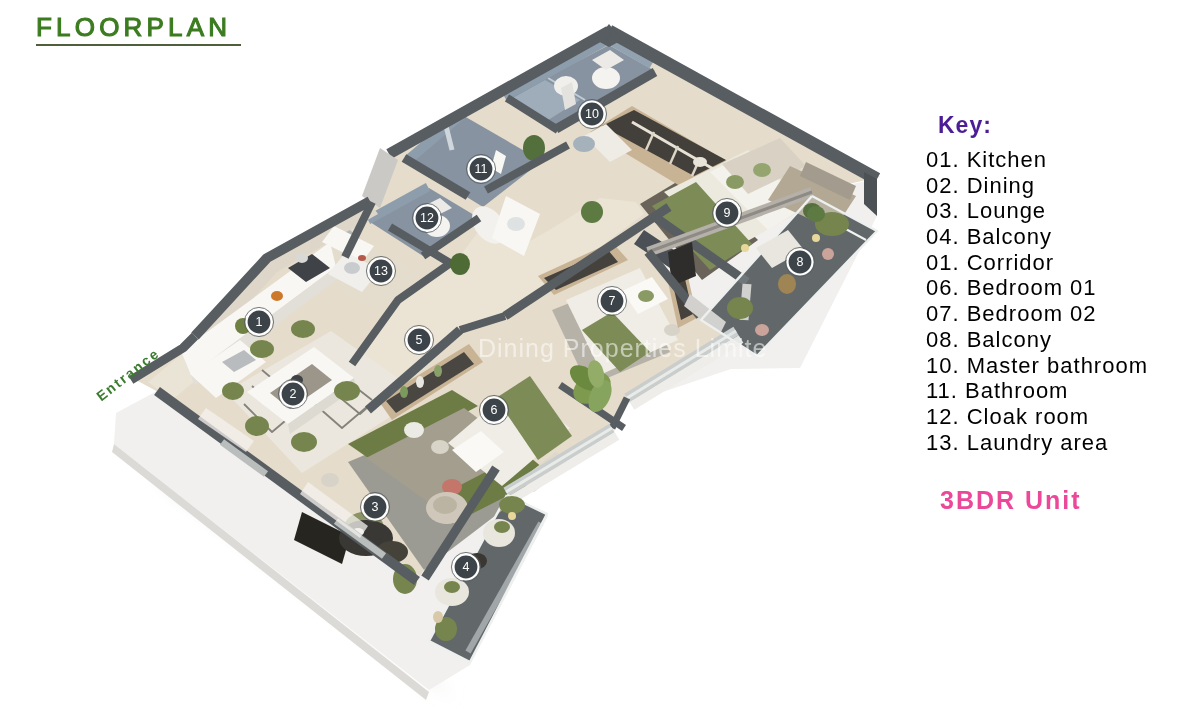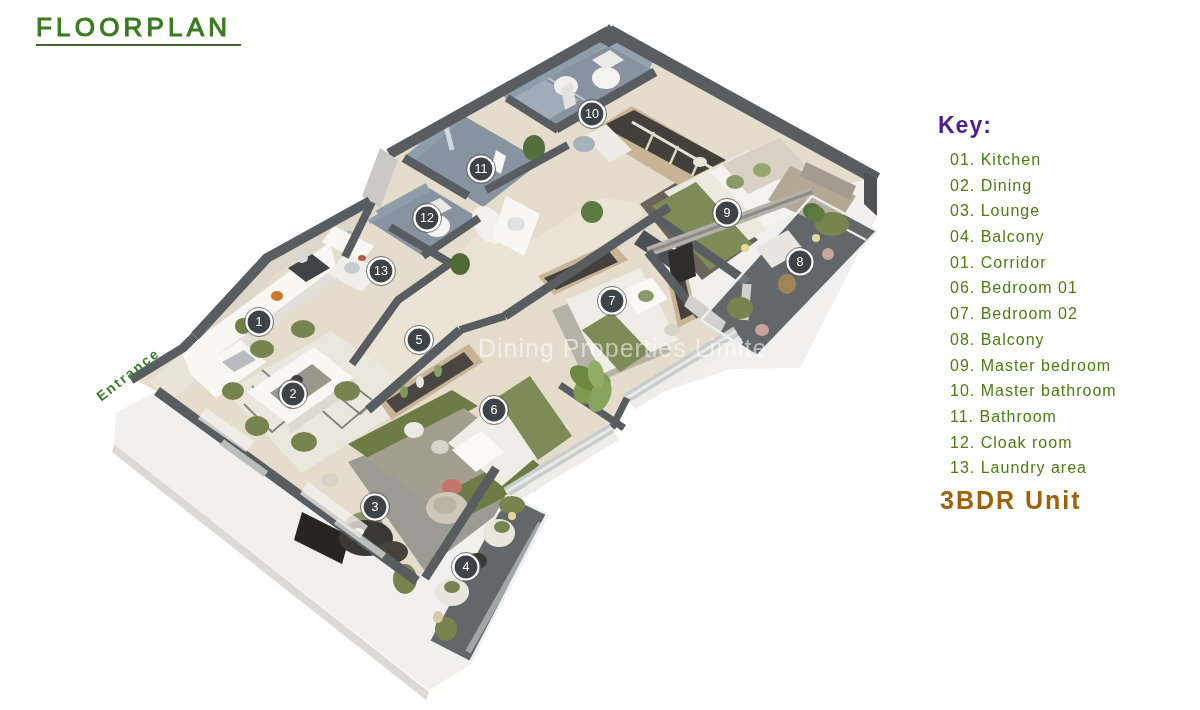--- a/index.html
+++ b/index.html
@@ -1,20 +1,20 @@
 <!DOCTYPE html>
 <html><head><meta charset="utf-8"><style>
 html,body{margin:0;padding:0;width:1200px;height:710px;background:#fff;overflow:hidden}
 body{font-family:"Liberation Sans",sans-serif;position:relative}
 #title{position:absolute;left:36px;top:12px;font-size:26px;font-weight:normal;letter-spacing:4.2px;color:#3c7c20;-webkit-text-stroke:1.1px #3c7c20}
 #titleline{position:absolute;left:36px;top:44px;width:205px;height:2px;background:#4f5f3b}
 #keyhead{position:absolute;left:938px;top:112px;font-size:23px;font-weight:bold;letter-spacing:1px;color:#4c1d95}
-#keylist{position:absolute;left:950px;top:147px;font-size:16px;color:#4d7c0f;letter-spacing:1px}
+#keylist{position:absolute;left:926px;top:147px;font-size:22px;color:#000000;letter-spacing:1px}
 .ki{height:25.7px;line-height:25.7px}
-#unit{position:absolute;left:940px;top:486px;font-size:25px;font-weight:bold;letter-spacing:2px;color:#a16207}
+#unit{position:absolute;left:940px;top:486px;font-size:25px;font-weight:bold;letter-spacing:2px;color:#ec4899}
 #entrance{position:absolute;left:103px;top:388px;font-size:14px;font-weight:bold;letter-spacing:2px;color:#3c7c30;transform:rotate(-38deg);transform-origin:left bottom}
 #wm{position:absolute;left:478px;top:334px;font-size:25px;color:rgba(255,255,255,0.55);letter-spacing:1px}
 svg{position:absolute;left:0;top:0}
 </style></head>
 <body>
 
 <svg width="1200" height="710" viewBox="0 0 1200 710">
 <defs>
       <filter id="blur8" x="-30%" y="-30%" width="160%" height="160%">
         <feGaussianBlur stdDeviation="8"></feGaussianBlur>
@@ -280,21 +280,20 @@
 
 <div id="keylist">
 <div class="ki">01. Kitchen</div>
 <div class="ki">02. Dining</div>
 <div class="ki">03. Lounge</div>
 <div class="ki">04. Balcony</div>
 <div class="ki">01. Corridor</div>
 <div class="ki">06. Bedroom 01</div>
 <div class="ki">07. Bedroom 02</div>
 <div class="ki">08. Balcony</div>
-<div class="ki">09. Master bedroom</div>
 <div class="ki">10. Master bathroom</div>
 <div class="ki">11.  Bathroom</div>
 <div class="ki">12. Cloak room</div>
 <div class="ki">13. Laundry area</div>
 </div>
 
 <div id="unit">3BDR Unit</div>
 
 <div id="entrance">Entrance</div>
 

